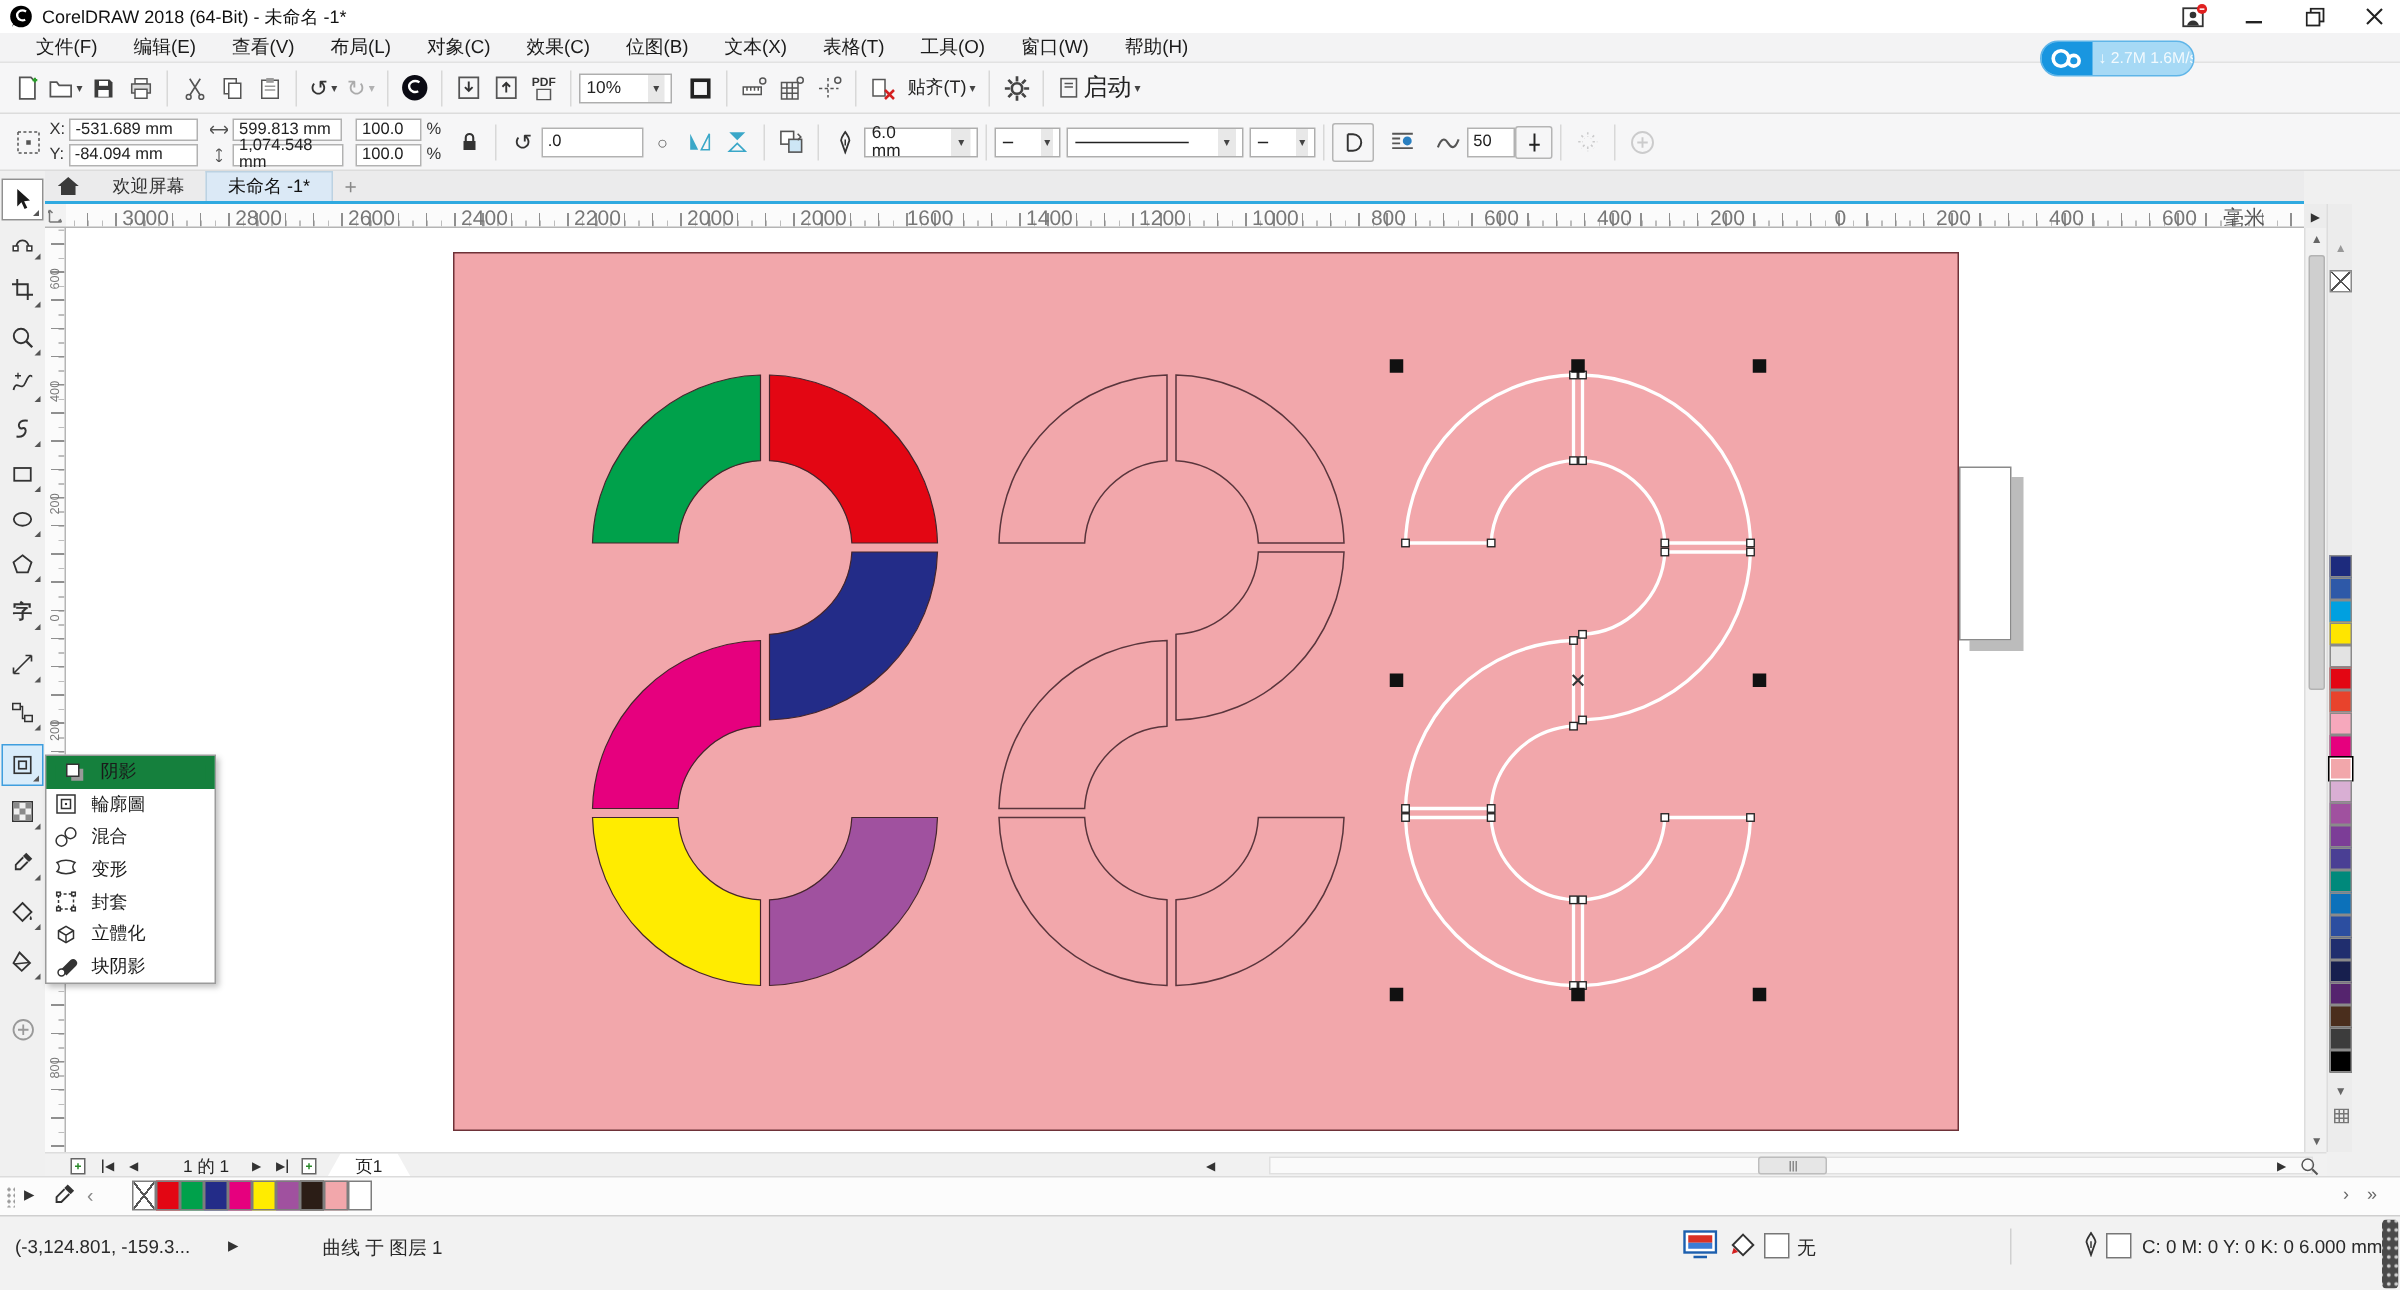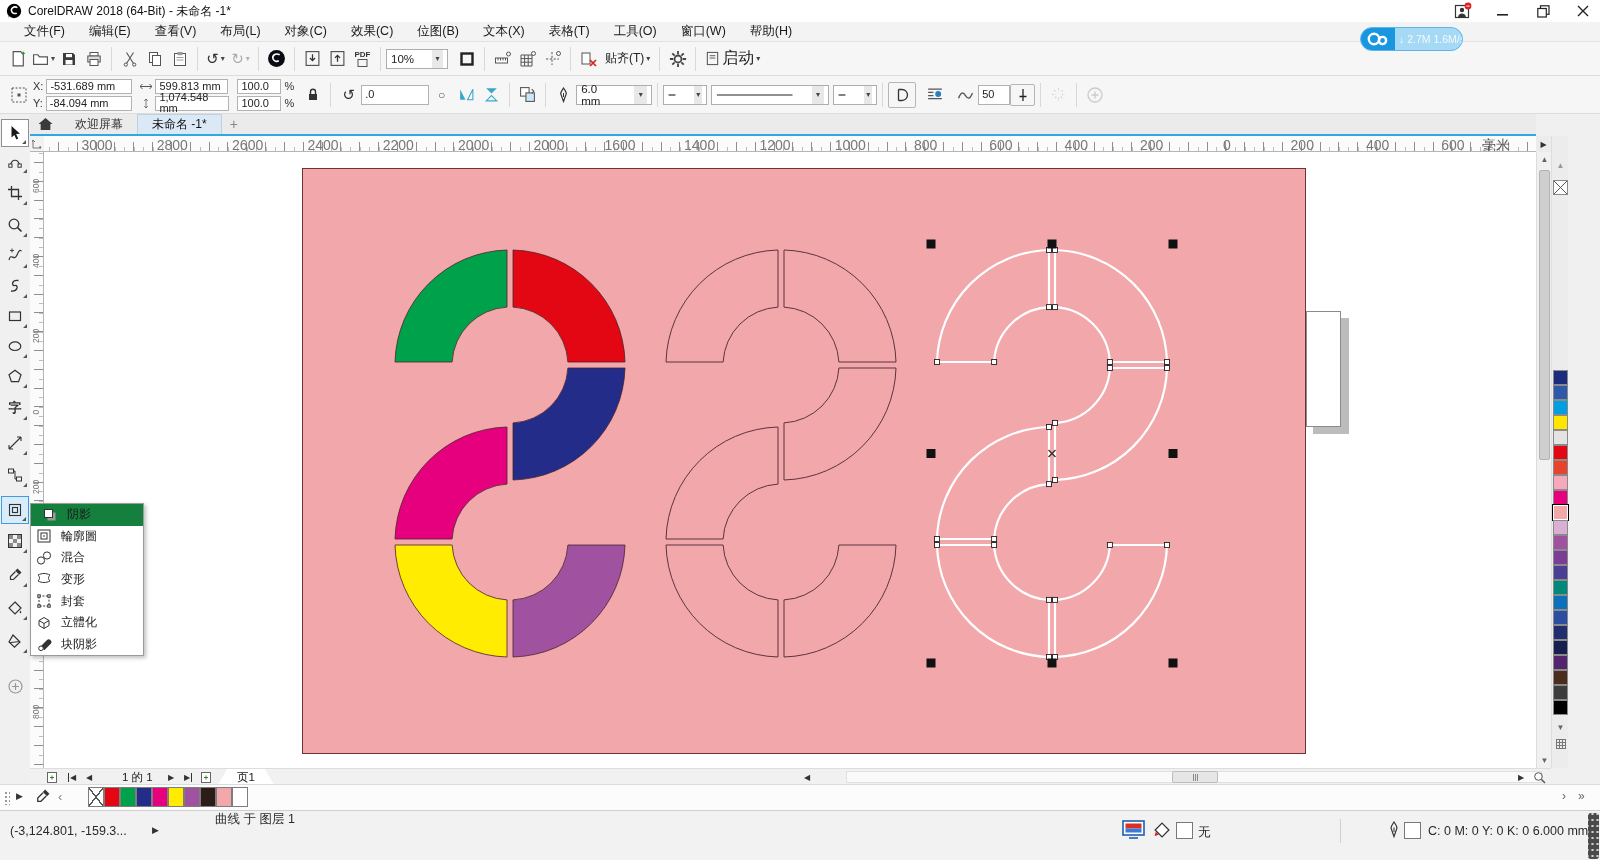--- a/index.html
+++ b/index.html
@@ -838,21 +838,21 @@
     <span class="dswatch" style="left: 168px; background: rgb(255, 236, 0);"></span>
     <span class="dswatch" style="left: 184px; background: rgb(160, 81, 159);"></span>
     <span class="dswatch" style="left: 200px; background: rgb(43, 29, 22);"></span>
     <span class="dswatch" style="left: 216px; background: rgb(242, 167, 171);"></span>
     <span class="dswatch" style="left: 232px; background: rgb(255, 255, 255);"></span>
   </div>
 
 <div class="abs" id="statusbar">
   <span class="abs" style="left:10px;top:13px">(-3,124.801, -159.3...</span>
   <span class="abs" style="left:152px;top:14px;font-size:9px;color:#333">▶</span>
-  <span class="abs" style="left:215px;top:0">曲线 于 图层 1</span>
+  <span class="abs" style="left:215px;top:13px">曲线 于 图层 1</span>
   <span class="abs" style="left:1122px;top:9px">
       <svg width="23" height="20" viewBox="0 0 23 20">
         <rect x="1" y="1" width="21" height="14" fill="#fff" stroke="#1c5fae" stroke-width="1.6"></rect>
         <rect x="3.5" y="3.5" width="16" height="5" fill="#d93025"></rect>
         <rect x="3.5" y="8.5" width="16" height="4" fill="#3a7bd5"></rect>
         <path d="M7 18h9" stroke="#1c5fae" stroke-width="1.6"></path>
       </svg>
     </span>
   <span class="abs" style="left:1152px;top:10px">
       <svg width="19" height="19" viewBox="0 0 18 18">

